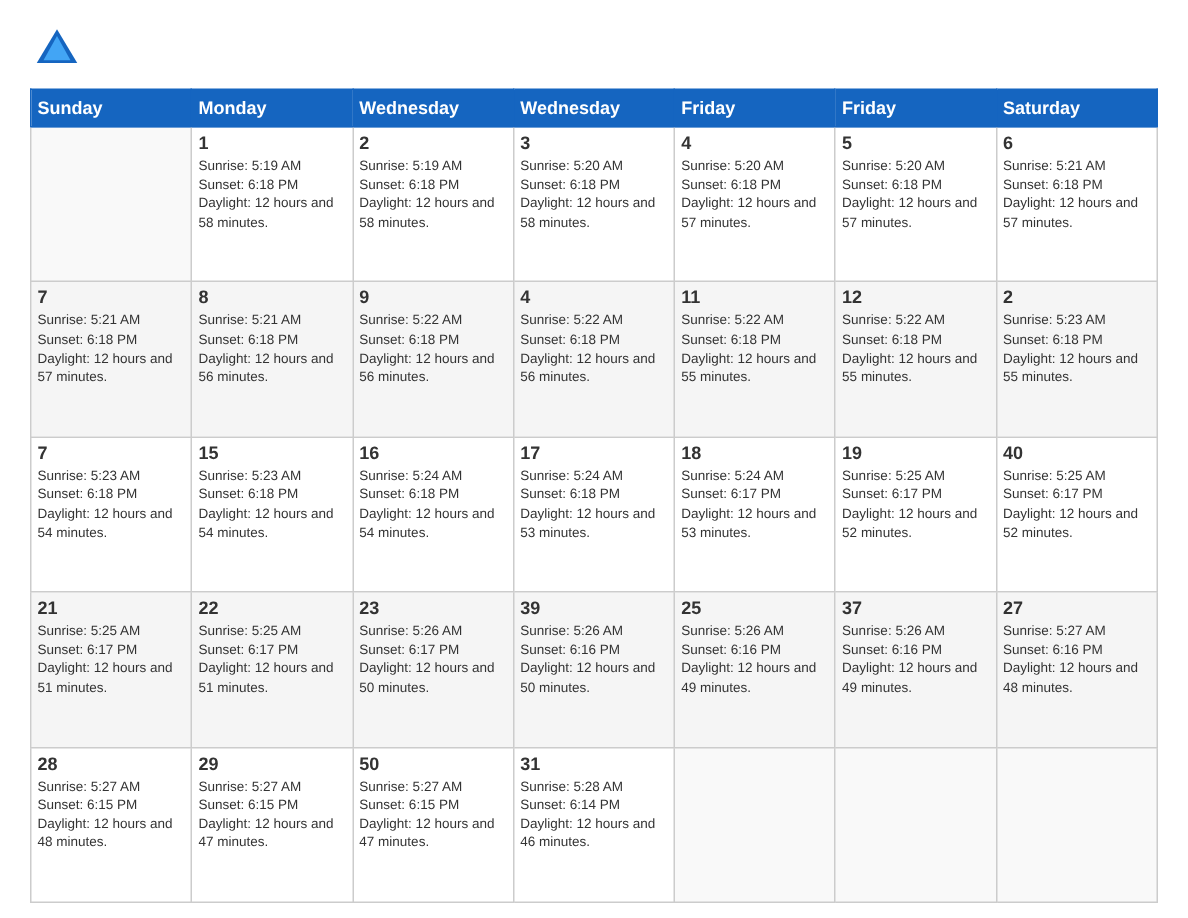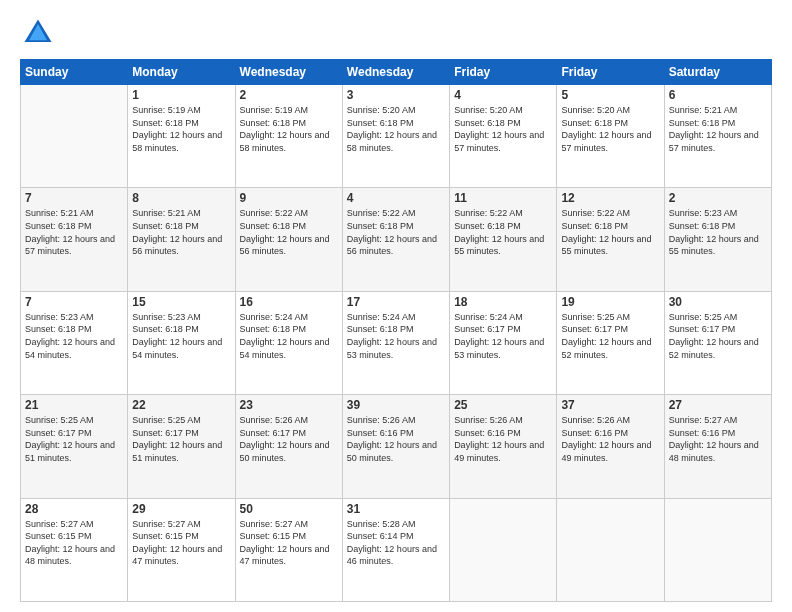--- a/index.html
+++ b/index.html
@@ -212,21 +212,21 @@
           </td>
           <td>
             <span class="day-num">18</span>
             <div class="day-info">Sunrise: 5:24 AM<br>Sunset: 6:17 PM<br>Daylight: 12 hours and 53 minutes.</div>
           </td>
           <td>
             <span class="day-num">19</span>
             <div class="day-info">Sunrise: 5:25 AM<br>Sunset: 6:17 PM<br>Daylight: 12 hours and 52 minutes.</div>
           </td>
           <td>
-            <span class="day-num">30</span>
+            <span class="day-num">40</span>
             <div class="day-info">Sunrise: 5:25 AM<br>Sunset: 6:17 PM<br>Daylight: 12 hours and 52 minutes.</div>
           </td>
         </tr>
         <tr class="row-alt">
           <td>
             <span class="day-num">21</span>
             <div class="day-info">Sunrise: 5:25 AM<br>Sunset: 6:17 PM<br>Daylight: 12 hours and 51 minutes.</div>
           </td>
           <td>
             <span class="day-num">22</span>

